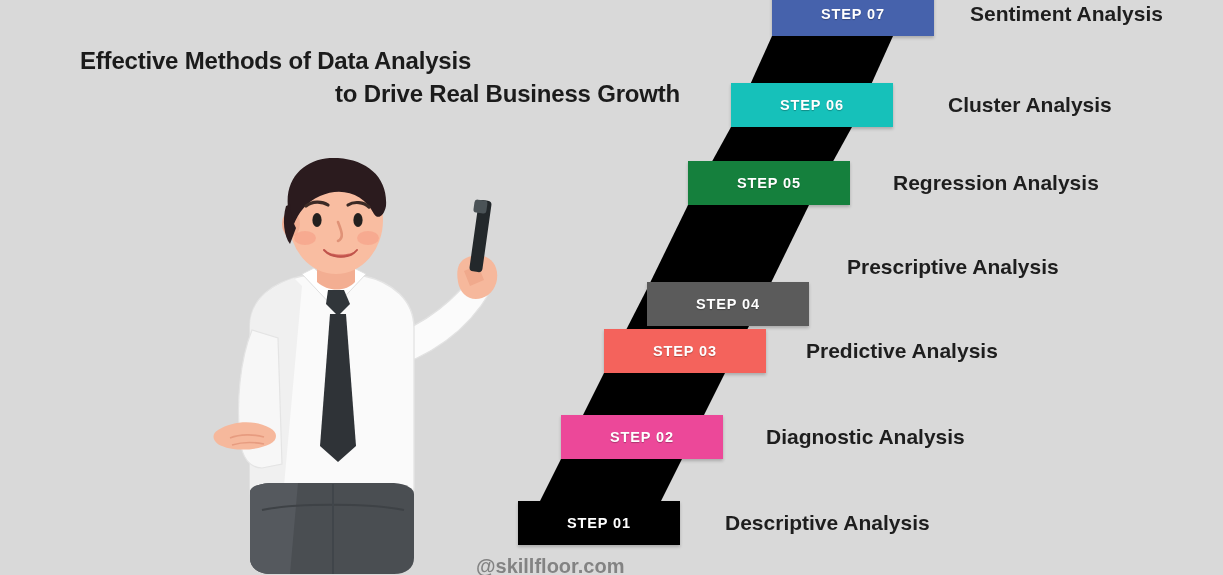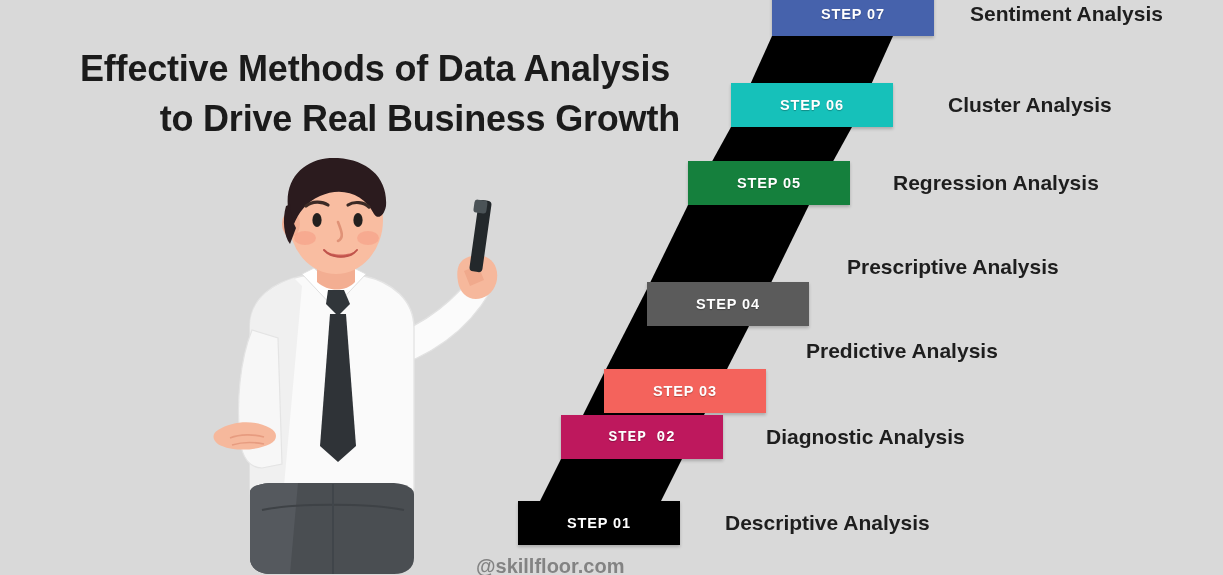--- a/index.html
+++ b/index.html
@@ -19,21 +19,21 @@
     background: #d9d9d9;
     overflow: hidden;
   }
 
   
   #title {
     position: absolute;
     left: 80px;
     top: 44px;
     width: 600px;
-    font-size: 36px;
+    font-size: 24px;
     font-weight: bold;
     line-height: 1.38;
     color: #1b1b1b;
     letter-spacing: -0.2px;
   }
   #title .tline { display: block; }
   #title .tline.l2 { padding-left: 22px; text-align: right; }
 
   
   #illustration {
@@ -209,27 +209,27 @@
           </div>
           <div class="step-desc" style="left: 893px;">Regression Analysis</div>
         </div>
         <div class="step-row" style="left: 0px; top: 245px; width: 1223px;">
           <div class="step-bar" style="left: 647px; background: rgb(91, 91, 91); margin-top: 37px;">
             <span class="step-label">STEP 04</span>
           </div>
           <div class="step-desc" style="left: 847px;">Prescriptive Analysis</div>
         </div>
         <div class="step-row" style="left: 0px; top: 329px; width: 1223px;">
-          <div class="step-bar" style="left: 604px; background: rgb(244, 99, 92); margin-top: 40px;">
+          <div class="step-bar" style="left: 604px; background: rgb(244, 99, 92);">
             <span class="step-label">STEP 03</span>
           </div>
           <div class="step-desc" style="left: 806px;">Predictive Analysis</div>
         </div>
         <div class="step-row" style="left: 0px; top: 415px; width: 1223px;">
-          <div class="step-bar" style="left: 561px; background: #be185d; font-family: Liberation Mono, monospace;">
+          <div class="step-bar" style="left: 561px; background: #ec4899;">
             <span class="step-label">STEP 02</span>
           </div>
           <div class="step-desc" style="left: 766px;">Diagnostic Analysis</div>
         </div>
         <div class="step-row" style="left: 0px; top: 501px; width: 1223px;">
           <div class="step-bar" style="left: 518px; background: #000000;">
             <span class="step-label">STEP 01</span>
           </div>
           <div class="step-desc" style="left: 725px;">Descriptive Analysis</div>
         </div>

